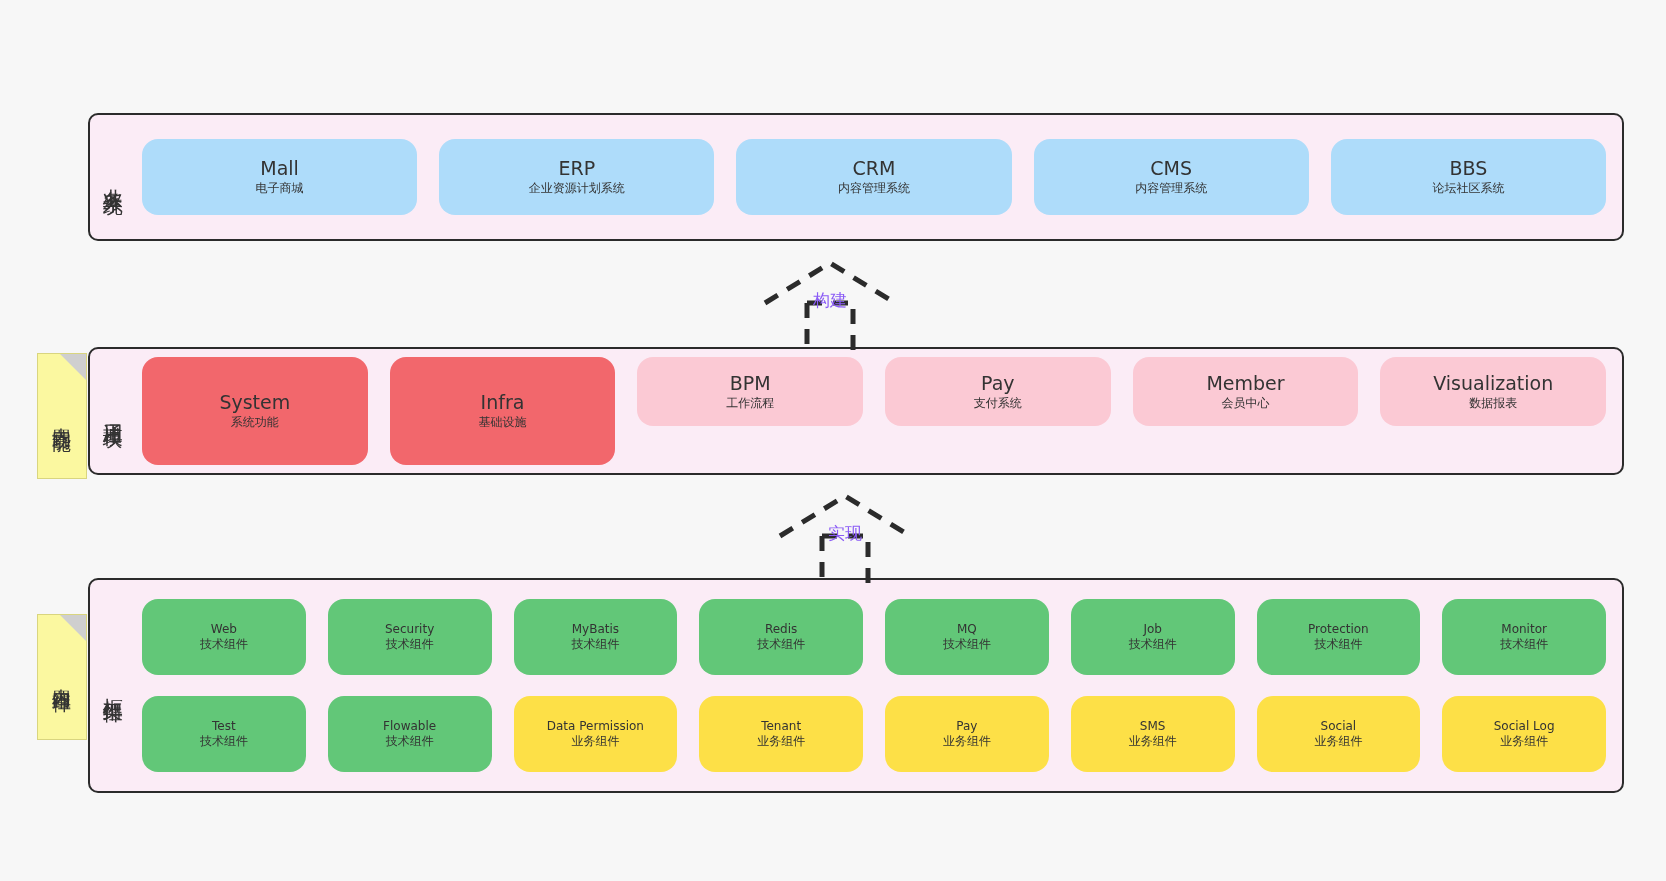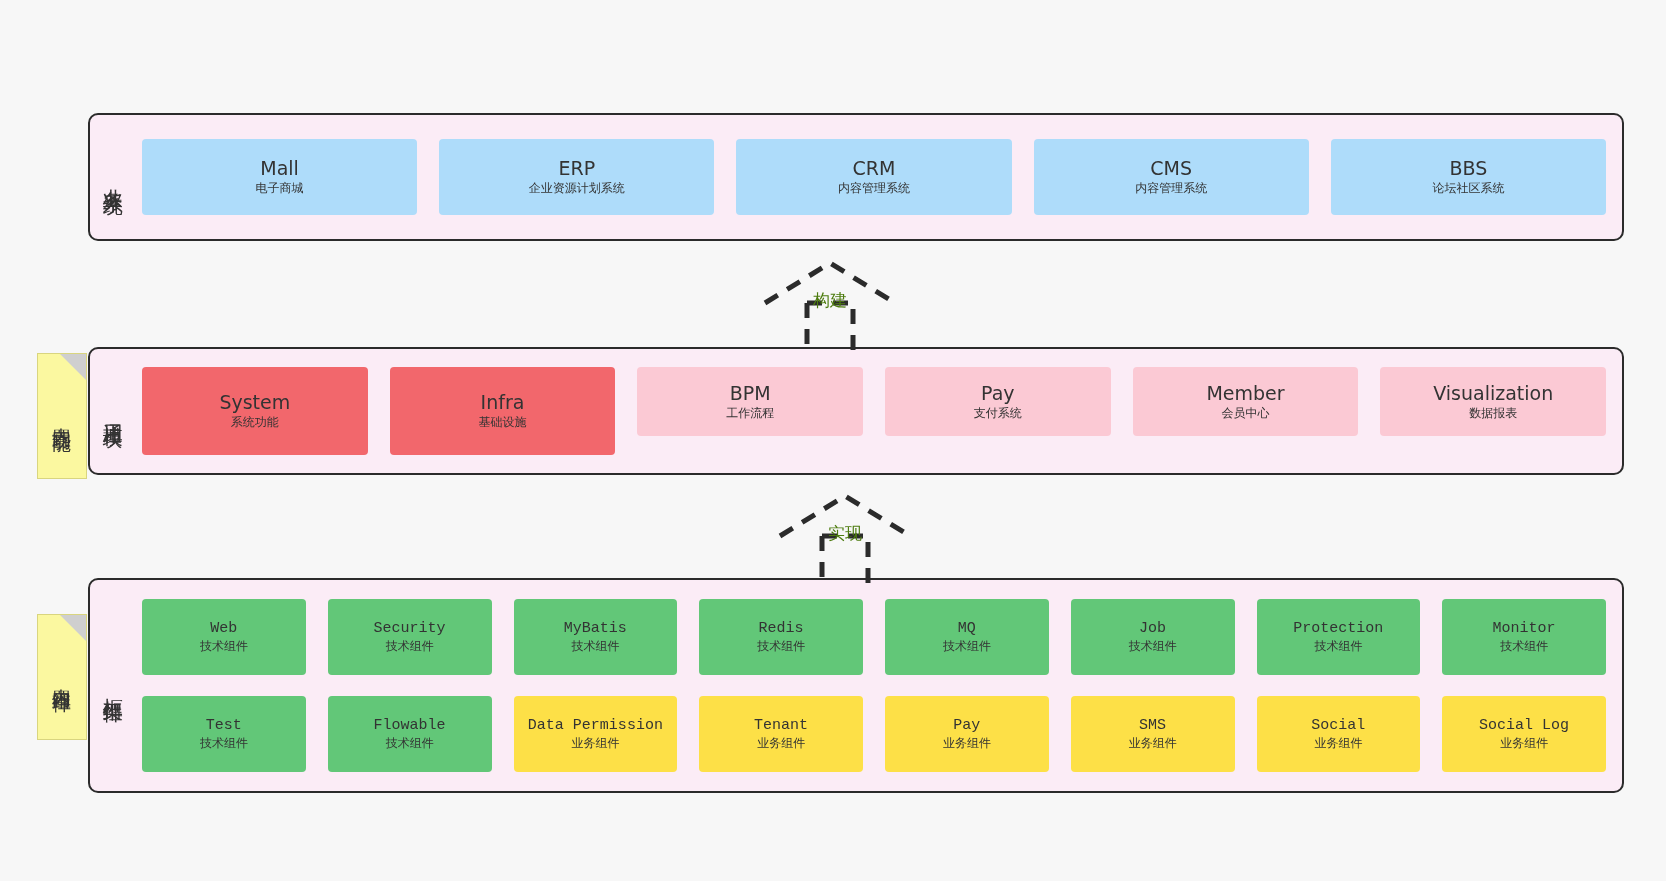--- a/index.html
+++ b/index.html
@@ -50,38 +50,38 @@
   }
   .row {
     display: flex;
     gap: 22px;
   }
   .row.eight > .node { flex: 1 1 0; }
   .row.six > .node { flex: 1 1 0; }
 
   
   .node {
-    border-radius: 4px;
+    border-radius: 16px;
     display: flex;
     flex-direction: column;
     align-items: center;
     justify-content: center;
     text-align: center;
     color: #333;
     line-height: 1.26;
     padding: 6px 4px;
     min-width: 0;
   }
   .node .t1 { font-size: 19px; }
   .node .t2 { font-size: 12px; }
-  .node.small .t1 { font-size: 15px; font-family: Liberation Mono, monospace; }
+  .node.small .t1 { font-size: 12px; }
   .node.small .t2 { font-size: 12px; }
 
   .biz  { background: #aedcfa; height: 76px; }
-  .mod-strong { background: #f2676c; height: 88px; }
+  .mod-strong { background: #f2676c; height: 108px; }
   .mod-soft   { background: #fbc9d4; height: 69px; }
   .tech-strong { background: #62c778; height: 76px; }
   .tech-soft   { background: #fde047; height: 76px; }
 
   
   .note {
     position: absolute;
     background: #fbf8a0;
     border: 1px solid #d9d57f;
     display: flex;
@@ -110,21 +110,21 @@
     height: 95px;
     z-index: 2;
   }
   .connector svg { display: block; overflow: visible; }
   .connector .conn-label {
     position: absolute;
     left: 50%;
     top: 34px;
     transform: translateX(-50%);
     font-size: 17px;
-    color: #4d7c0f;
+    color: #8b5cf6;
     background: transparent;
     padding: 0 1px;
     z-index: 3;
     white-space: nowrap;
   }
 </style>
 </head>
 <body>
 
 <div class="canvas">

